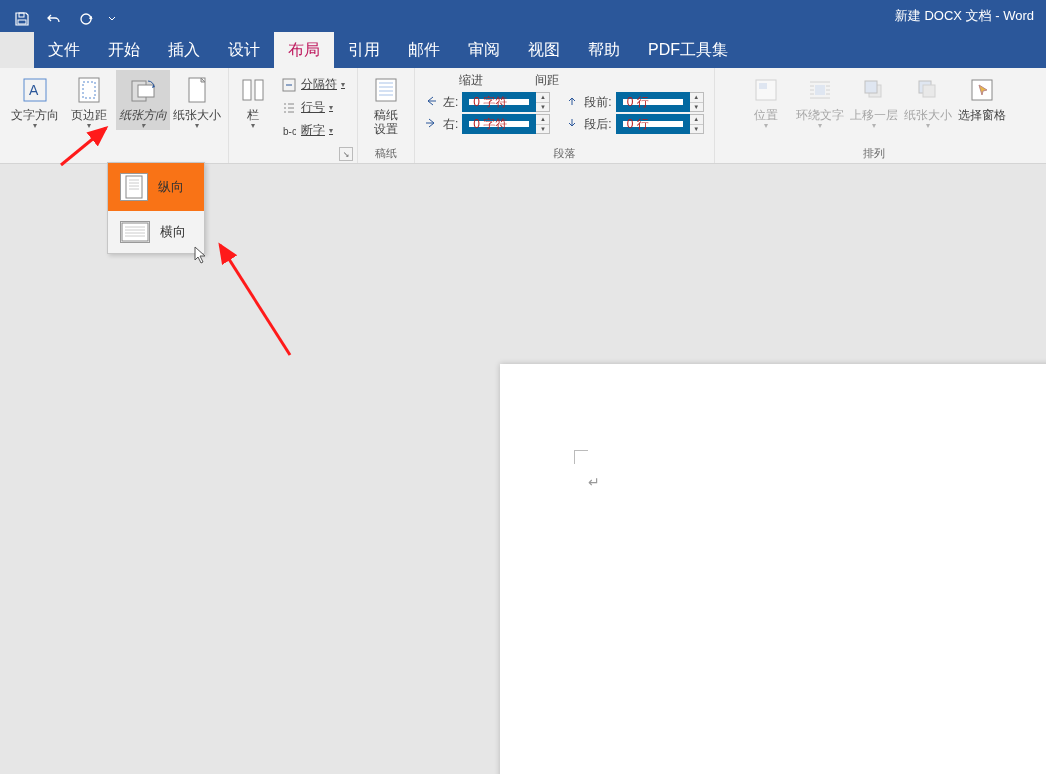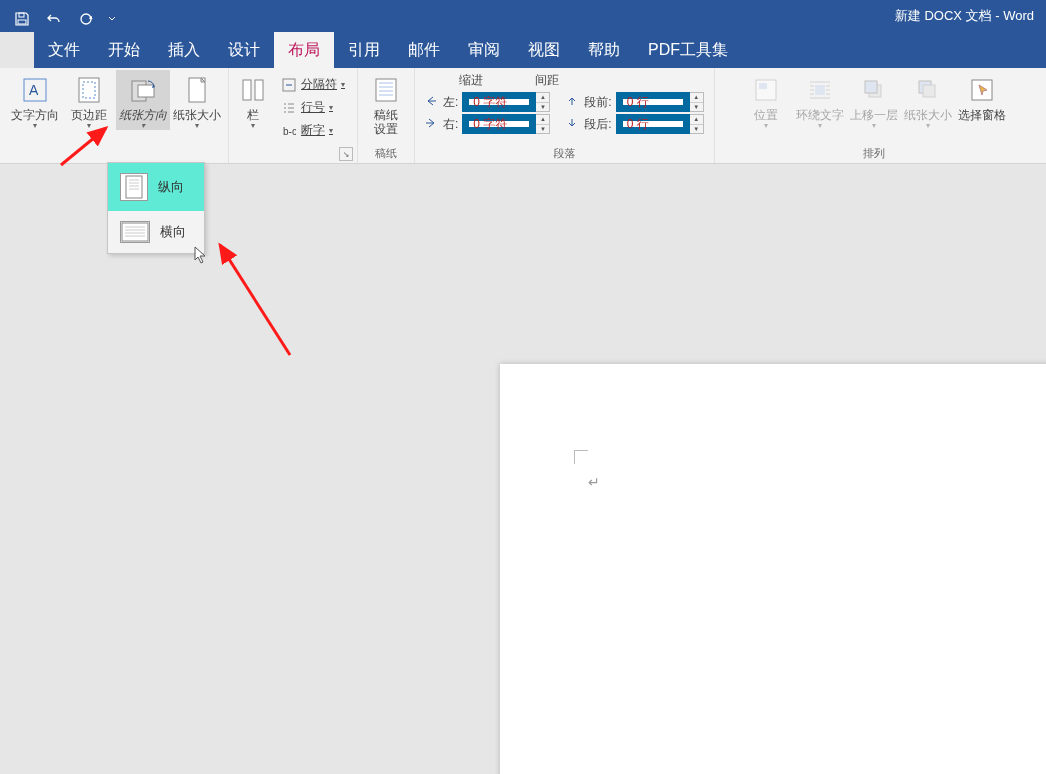--- a/index.html
+++ b/index.html
@@ -140,21 +140,21 @@
     background: #f3f3f3;
     border: 1px solid #c6c6c6;
     box-shadow: 2px 2px 4px rgba(0,0,0,.15);
   }
   .dd-item {
     display:flex; align-items:center; gap:10px;
     padding: 10px 12px;
     cursor:pointer;
     color:#333; font-size:13px;
   }
-  .dd-item.selected { background:#5eead4; }
+  .dd-item.selected { background:#f97316; }
   .dd-item .dd-ic { width:28px; height:28px; background:#fff; border:1px solid #999; display:flex;align-items:center;justify-content:center;}
 
   
   .doc-area {
     position:absolute;
     left:0; right:0; top:164px; bottom:0;
     background:#e6e6e6;
   }
   .page {
     position:absolute;

